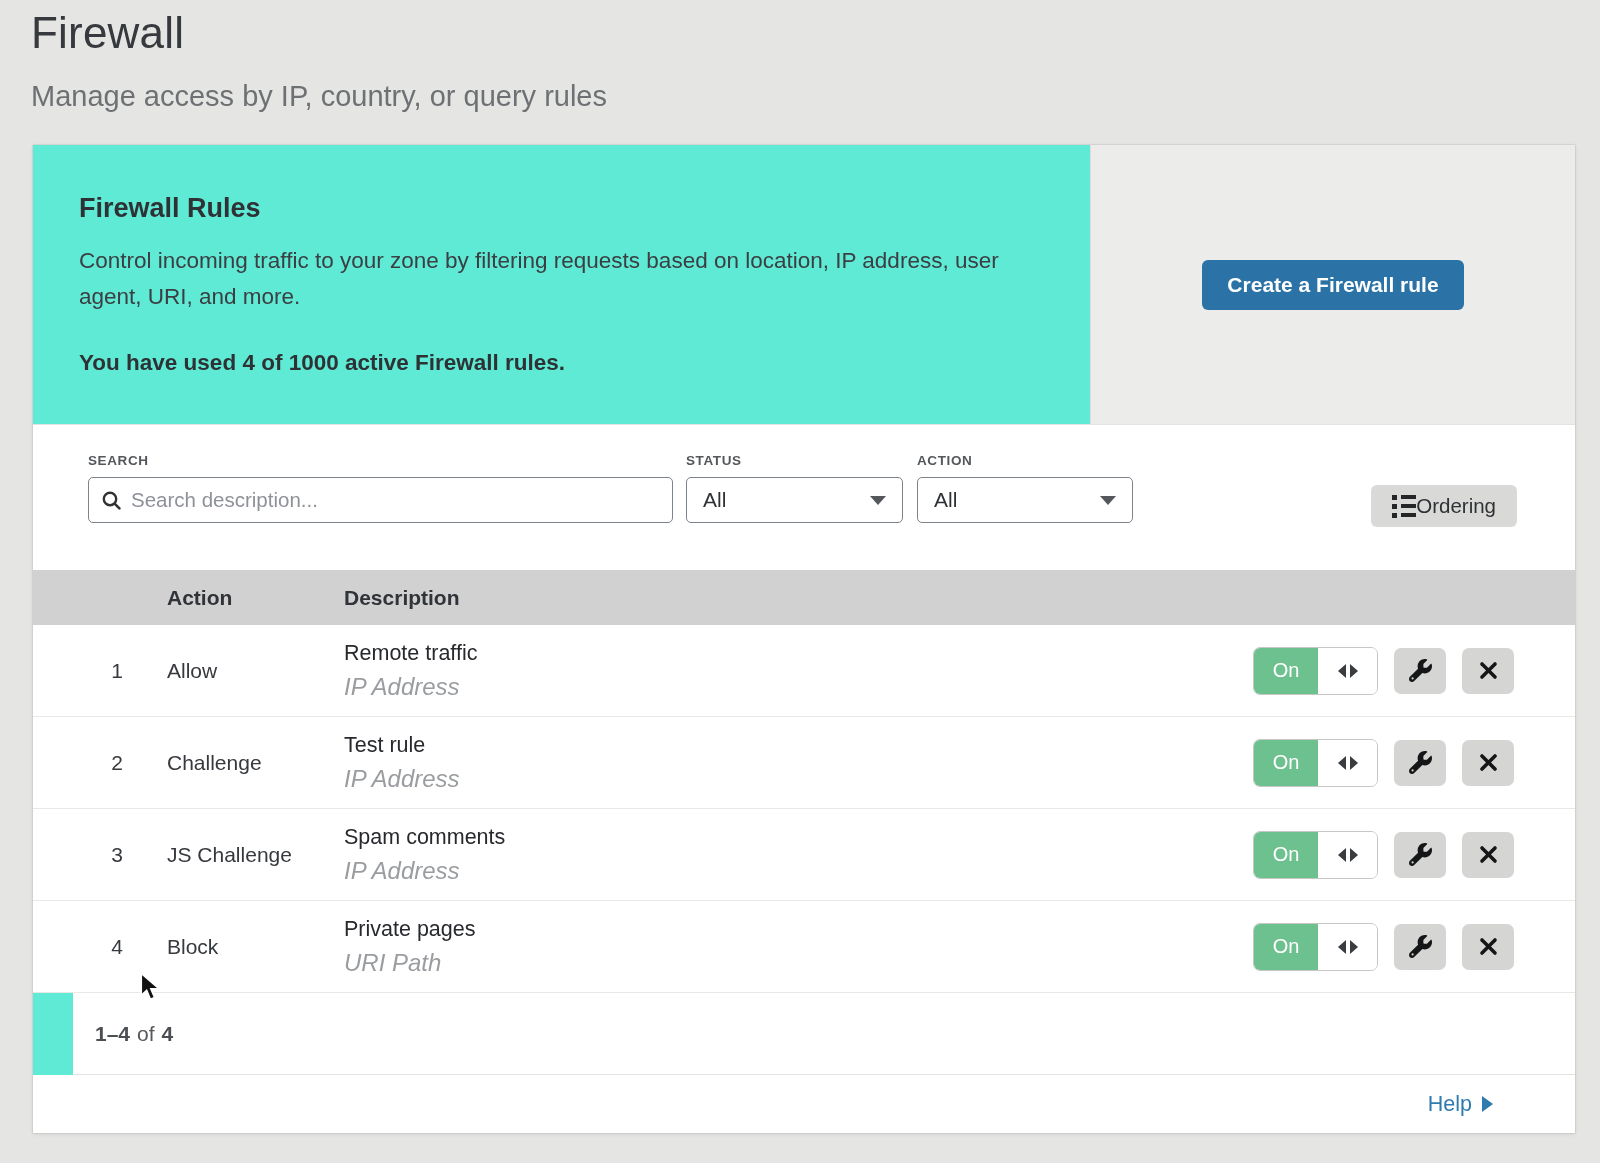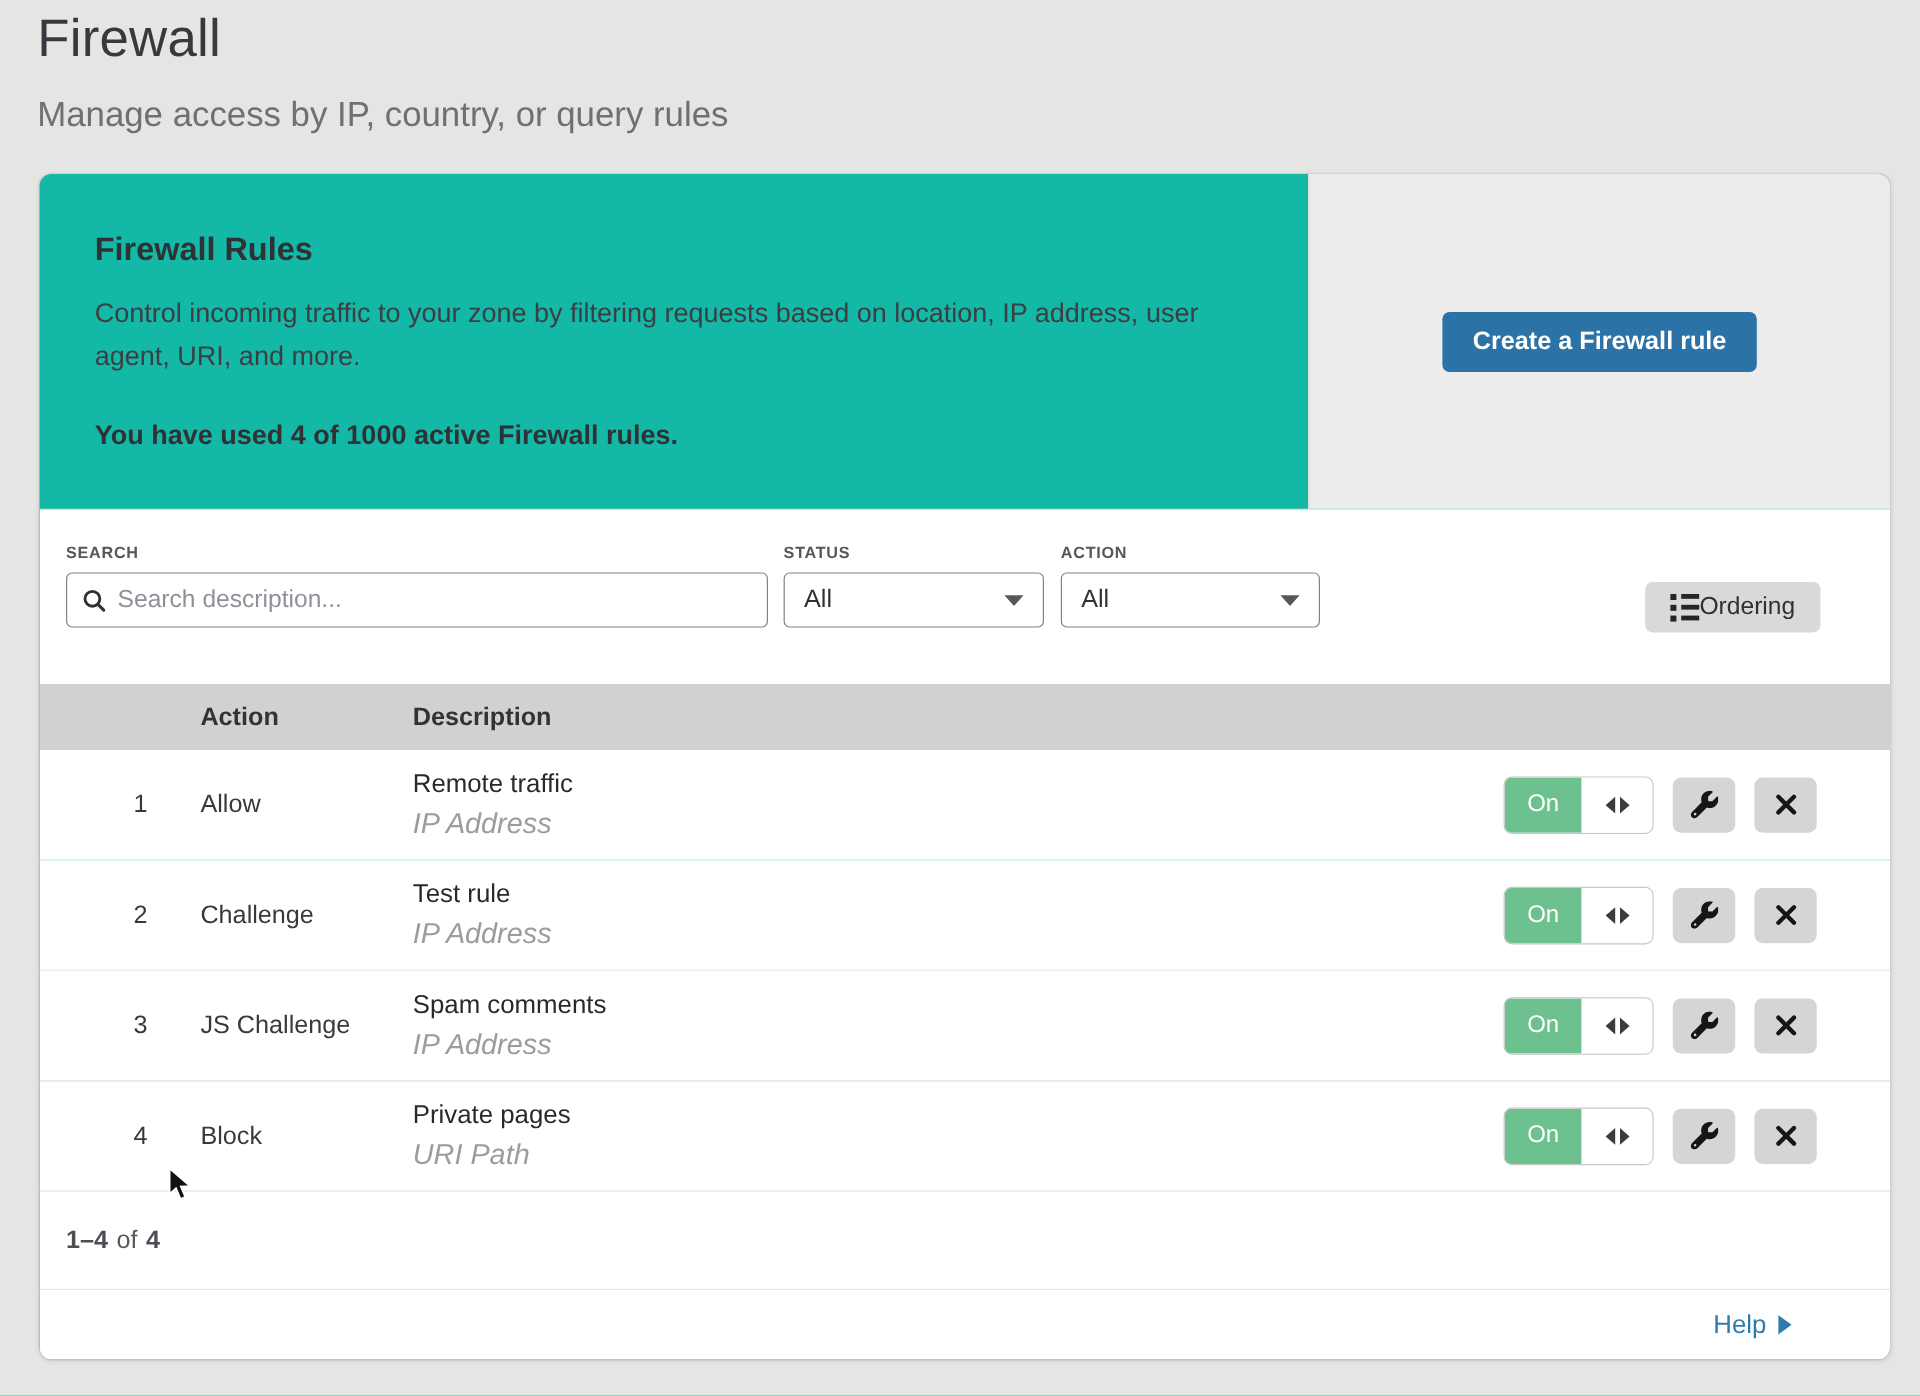--- a/index.html
+++ b/index.html
@@ -12,21 +12,21 @@
     color: #36393d;
   }
   
   .page-header { position:absolute; left:31px; top:8px; }
   .page-title { font-size:44px; font-weight:400; color:#36393d; letter-spacing:0.2px; }
   .page-subtitle { font-size:29px; font-weight:400; color:#6e7174; margin-top:22px; }
 
   
   .card {
     position:absolute; left:33px; top:145px; width:1542px; height:988px;
-    background:#14b8a6; border-radius:10px;
+    background:#5eead4; border-radius:0;
     box-shadow: 0 0 0 1px rgba(0,0,0,0.05), 0 1px 4px rgba(0,0,0,0.10);
     overflow:hidden;
   }
 
   
   .overview { position:relative; height:280px; border-bottom:1px solid #e3e3e1; }
   .overview-left { position:absolute; left:46px; top:48px; width:1000px; }
   .overview-heading { font-size:27px; font-weight:700; color:#2f3235; }
   .overview-desc { font-size:22.5px; line-height:36px; color:#3b3e42; margin-top:19px; max-width:950px; }
   .overview-usage { font-size:22.5px; font-weight:700; color:#2f3235; margin-top:35px; }
@@ -36,21 +36,21 @@
     display:flex; align-items:center; justify-content:center;
   }
   .create-btn {
     background:var(--accent_blue,#2b73a6); color:#fff; border:none; cursor:pointer;
     font-family:inherit; font-size:21px; font-weight:700;
     padding:13px 25px; border-radius:6px;
   }
 
   
   .filters { position:relative; height:145px; background:#fff; }
-  .filter-group { position:absolute; top:28px; }
+  .filter-group { position:absolute; top:28px;margin-left:33px; }
   .filter-group.search { left:22px; }
   .filter-group.status { left:620px; }
   .filter-group.action { left:851px; }
   .filter-label {
     display:block; font-size:13.5px; font-weight:700; color:#54575b;
     letter-spacing:0.6px; margin-bottom:9px;
   }
   .search-box {
     width:585px; height:46px; border:1.5px solid #7d838a; border-radius:5px;
     background:#fff; display:flex; align-items:center; padding:0 12px; gap:9px;
@@ -111,21 +111,21 @@
   .tri-left  { width:0; height:0; border-top:7px solid transparent; border-bottom:7px solid transparent; border-right:8px solid #3a3d40; }
   .tri-right { width:0; height:0; border-top:7px solid transparent; border-bottom:7px solid transparent; border-left:8px solid #3a3d40; }
   .sq-btn {
     width:52px; height:46px; background:#d5d5d4; border:none; border-radius:7px;
     display:flex; align-items:center; justify-content:center; cursor:pointer; flex:none;
   }
 
   
   .pagination {
     height:82px; display:flex; align-items:center; padding-left:22px;
-    font-size:21px; color:#55585b; border-bottom:1px solid #e3e3e1; background:#fff;
+    font-size:21px; color:#55585b; border-bottom:1px solid #e3e3e1; background:#fff;margin-left:40px;
   }
   .pagination b { color:#4b4e52; font-weight:700; }
   .pagination .sep { margin:0 7px; font-weight:400; }
   .card-footer {
     height:58px; display:flex; align-items:center; justify-content:flex-end;
     padding-right:82px; background:#fff;
   }
   .help-link {
     color:var(--help_blue,#2e7cae); font-size:21.5px; text-decoration:none;
     display:flex; align-items:center; gap:10px; cursor:pointer;

